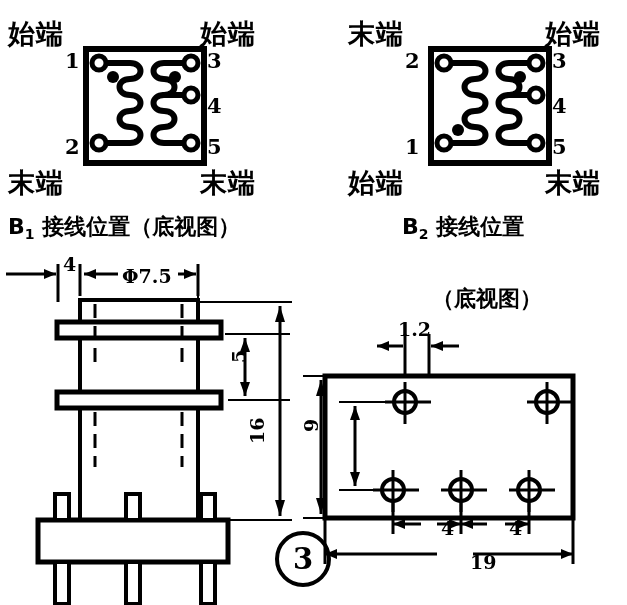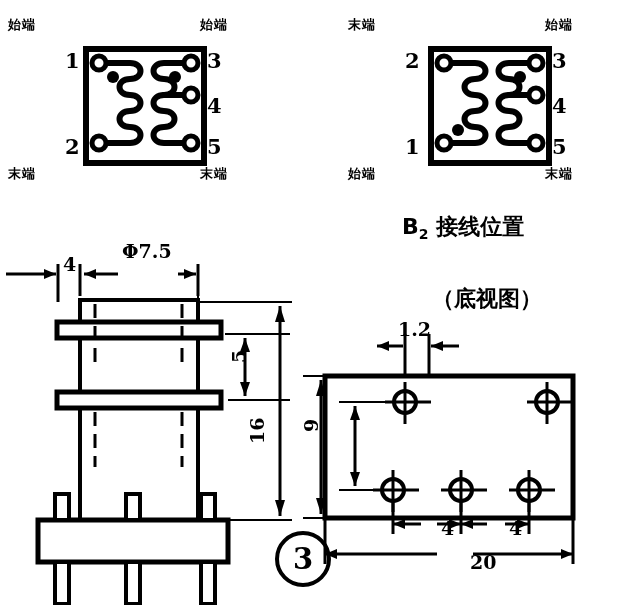--- a/index.html
+++ b/index.html
@@ -13,21 +13,21 @@
     height: 605px;
     background: #ffffff;
     overflow: hidden;
     font-family: "DejaVu Sans", sans-serif;
     color: #000000;
   }
   .abs { position: absolute; }
   .cn {
     font-family: "DejaVu Sans", sans-serif;
     font-weight: bold;
-    font-size: 13px;
+    font-size: 27px;
     letter-spacing: 1px;
     white-space: nowrap;
     color: #000;
   }
   .cap {
     font-family: "DejaVu Sans", sans-serif;
     font-weight: bold;
     font-size: 22px;
     white-space: nowrap;
     color: #000;
@@ -114,28 +114,31 @@
       <circle cx="17" cy="98" r="7" fill="#fff" stroke="#000" stroke-width="5"></circle>
       <circle cx="109" cy="18" r="7" fill="#fff" stroke="#000" stroke-width="5"></circle>
       <circle cx="109" cy="50" r="7" fill="#fff" stroke="#000" stroke-width="5"></circle>
       <circle cx="109" cy="98" r="7" fill="#fff" stroke="#000" stroke-width="5"></circle>
 
       <circle cx="31" cy="85" r="6" fill="#000"></circle>
       <circle cx="93" cy="32" r="6" fill="#000"></circle>
     </svg>
   </div>
 
+  <div class="abs cap" style="left:8px; top:212px;">
+    <span>B</span><span class="sub">1</span><span> 接线位置（底视图）</span>
+  </div>
 
   <div class="abs cap" style="left:402px; top:212px;text-align:center;">
     <span>B</span><span class="sub">2</span><span> 接线位置</span>
   </div>
   <div class="abs cap" style="left:432px; top:240px;margin-top:44px;">（底视图）</div>
 
   <div class="abs dim" style="left:63px; top:253px;">4</div>
-  <div class="abs dim" style="left:122px; top:240px;">Φ7.5</div>
+  <div class="abs dim" style="left:122px; top:265px;">Φ7.5</div>
 
   <div class="abs" style="left:228px; top:335px;">
     <div class="dim rot90" style="position:absolute; left:0; top:28px;">5</div>
   </div>
   <div class="abs" style="left:246px; top:400px;">
     <div class="dim rot90" style="position:absolute; left:0; top:44px;">16</div>
   </div>
 
   <div class="abs" style="left:0px; top:262px;">
     <svg width="300" height="343" viewBox="0 0 300 343">
@@ -209,21 +212,21 @@
 
   <div class="abs" style="left:300px; top:418px;">
     <div class="dim rot90" style="position:absolute; left:0; top:14px;">9</div>
   </div>
   <div class="abs" style="left:331px; top:415px;">
     <div class="dim rot90" style="position:absolute; left:0; top:32px;">6.2</div>
   </div>
 
   <div class="abs dim" style="left:441px; top:517px;">4</div>
   <div class="abs dim" style="left:509px; top:517px;">4</div>
-  <div class="abs dim" style="left:470px; top:551px;">20</div>
+  <div class="abs dim" style="left:470px; top:551px;">19</div>
 
   <div class="abs" style="left:295px; top:328px;">
     <svg width="332" height="260" viewBox="0 0 332 260">
       <g stroke="#000" fill="none">
 
         <path d="M 108 18 L 82 18" stroke-width="3"></path>
         <path d="M 82 18 L 94 13 L 94 23 Z" fill="#000" stroke="none"></path>
         <path d="M 110 6 L 110 48" stroke-width="3"></path>
         <path d="M 134 6 L 134 48" stroke-width="3"></path>
         <path d="M 136 18 L 164 18" stroke-width="3"></path>

